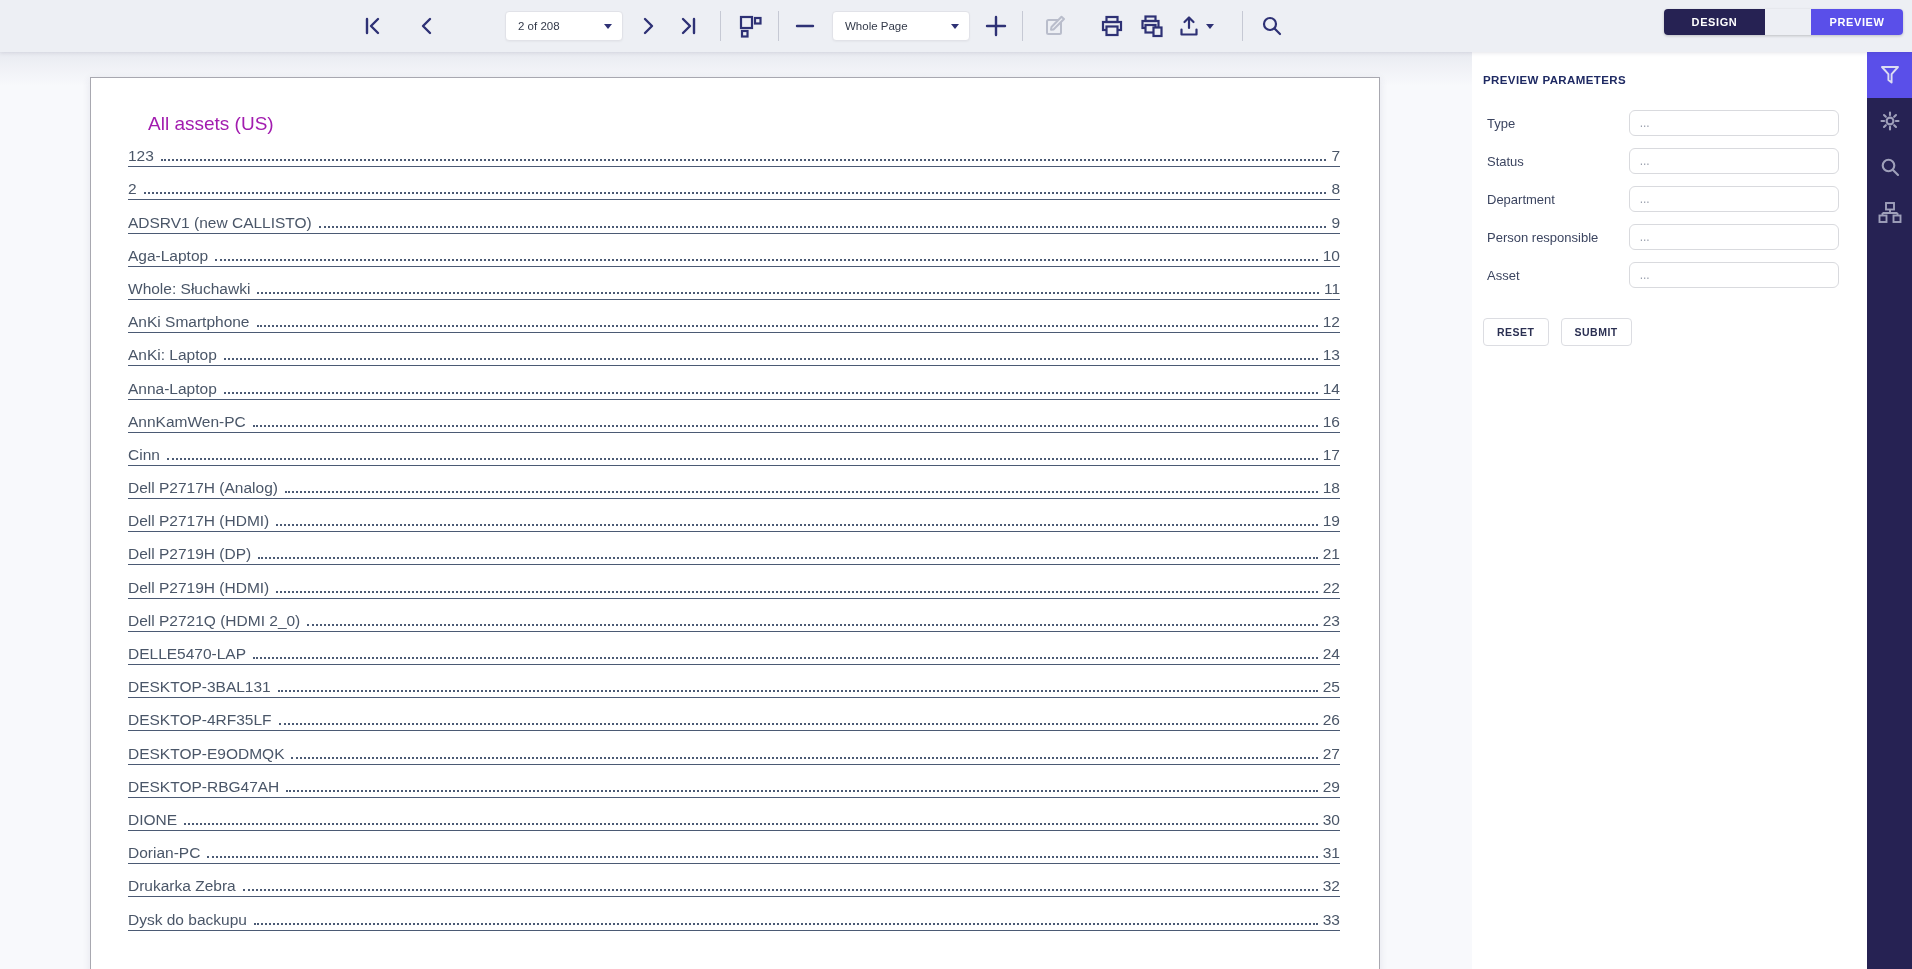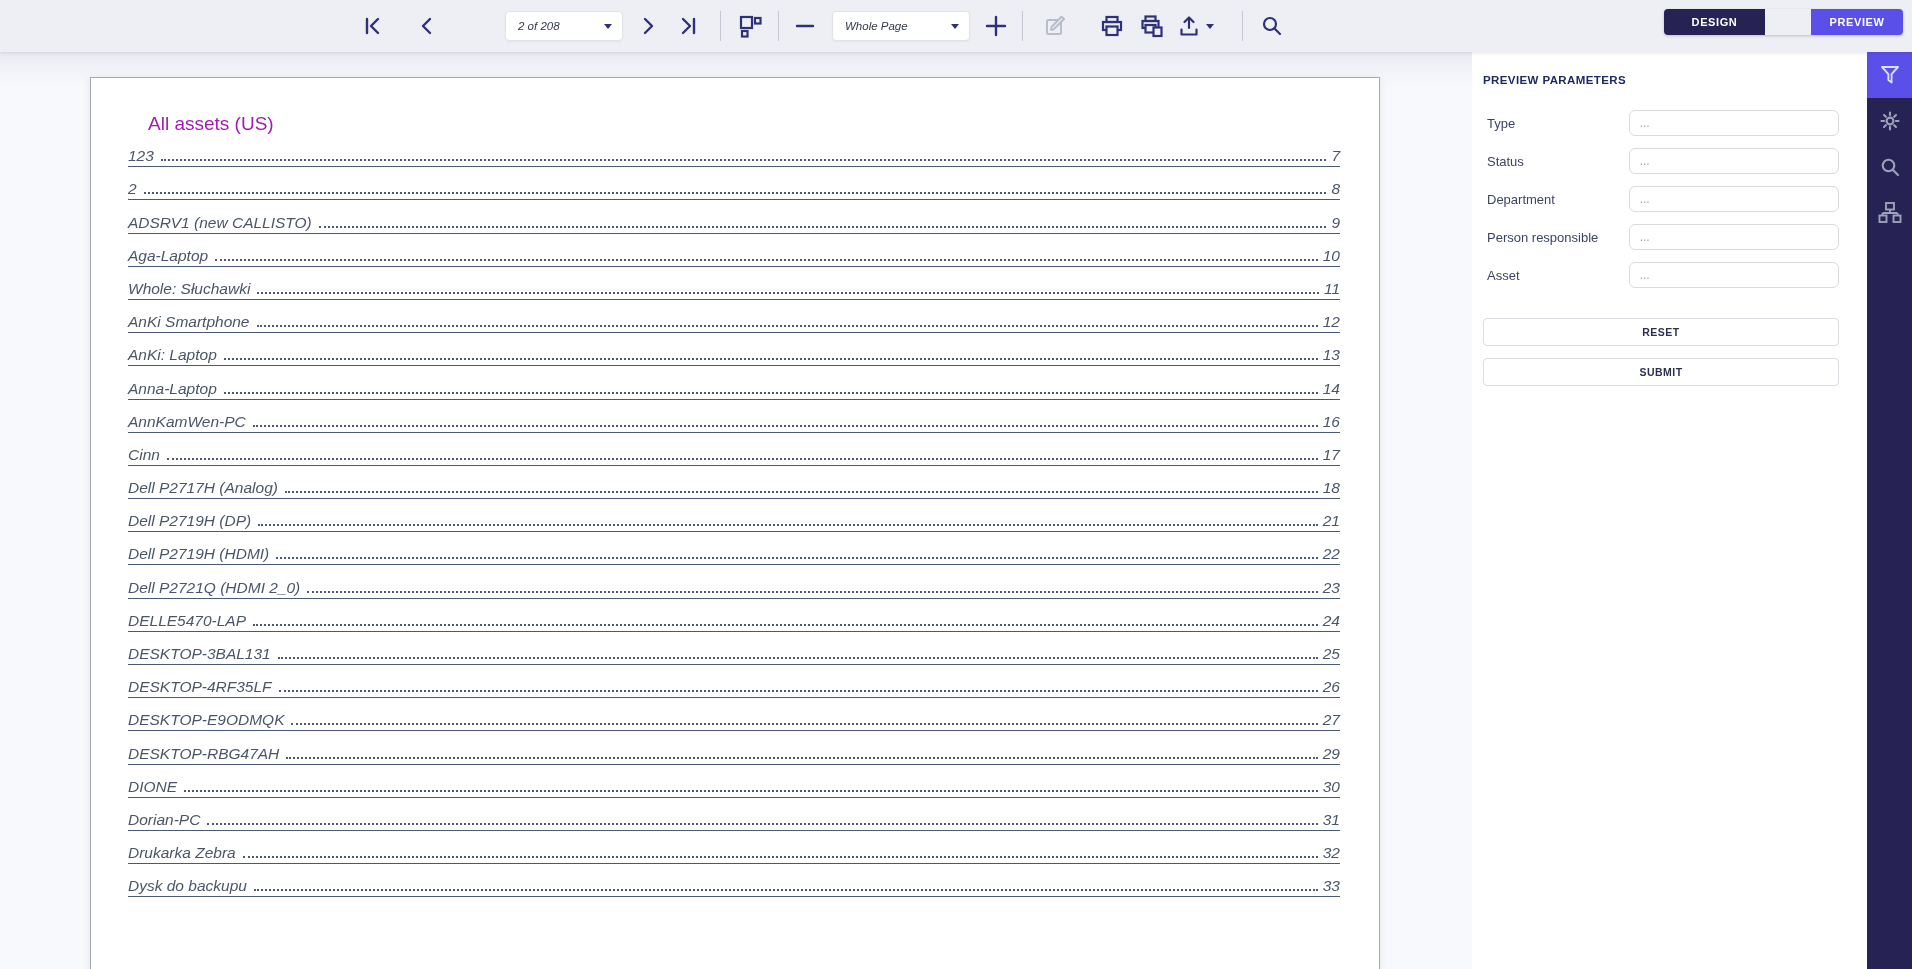--- a/index.html
+++ b/index.html
@@ -4,44 +4,44 @@
 <style>
   * { margin:0; padding:0; box-sizing:border-box; }
   html,body { width:1912px; height:969px; overflow:hidden; font-family:"Liberation Sans", sans-serif; background:#f8f9fc; }
   .stage { position:relative; width:1912px; height:969px; }
 
   
   .topbar { position:absolute; top:0; left:0; width:1912px; height:52px; background:#edeff4; box-shadow:0 1px 4px rgba(40,40,80,.12); z-index:20; }
   .tb-btn { position:absolute; top:12px; width:28px; height:28px; display:flex; align-items:center; justify-content:center; cursor:pointer; background:none; border:none; }
   .tb-sep { position:absolute; top:11px; width:1px; height:30px; background:#c6c9d4; }
   .tb-select { position:absolute; top:11px; height:30px; background:#fff; border:1px solid #e1e2e8; border-radius:4px; display:flex; align-items:center; padding:0 10px 0 12px; font-size:11.5px; color:#333a4a; cursor:pointer; box-shadow:0 1px 2px rgba(0,0,0,.04); }
-  .tb-select .lbl { flex:1;font-style:italic; }
+  .tb-select .lbl { flex:1; }
   .caret { width:0; height:0; border-left:4px solid transparent; border-right:4px solid transparent; border-top:5px solid #2e3175; margin-left:8px; }
   .mode-switch { position:absolute; top:9px; right:9px; display:flex; height:26px; border-radius:4px; overflow:hidden; box-shadow:0 1px 3px rgba(0,0,0,.2);gap:46px; }
   .mode-btn { border:none; height:26px; font-family:inherit; font-size:11px; font-weight:bold; letter-spacing:.6px; color:#fff; cursor:pointer; }
   .mode-design { width:101px; background:#262253; }
   .mode-preview { width:92px; background:#5a4fe9; }
 
   
   .viewer { position:absolute; top:52px; left:0; width:1472px; height:917px; background:linear-gradient(#e9ebf1, #f8f9fc 34px); overflow:hidden; }
   .page { position:absolute; left:90px; top:25px; width:1290px; height:1100px; background:#fff; border:1px solid #a8a8b0; box-shadow:0 2px 8px rgba(50,50,90,.10); padding:36px 39px 0 37px; }
   .doc-title { font-size:19px; line-height:20px; color:#a21caf; margin-bottom:0;margin-left:20px; }
-  .toc-row { height:33.2px; display:flex; align-items:flex-end; border-bottom:1.6px solid #4b5a74; padding-bottom:1px; cursor:pointer;font-style:italic; }
+  .toc-row { height:33.2px; display:flex; align-items:flex-end; border-bottom:1.6px solid #4b5a74; padding-bottom:1px; cursor:pointer; }
   .toc-label { font-size:15.5px; line-height:19px; color:#4a5668; white-space:nowrap; }
   .toc-leader { flex:1; border-bottom:2.2px dotted #4b5a74; margin:0 5px 4px 7px; }
   .toc-page { font-size:15.5px; line-height:19px; color:#4a5668; }
 
   
   .params { position:absolute; top:52px; left:1472px; width:395px; height:917px; background:#fff; padding:22px 28px 0 11px; }
   .params-title { font-size:11.5px; font-weight:bold; letter-spacing:.4px; color:#1f2a63; margin-bottom:24px; }
   .param-row { display:flex; align-items:center; margin-bottom:12px; height:26px; }
   .param-label { width:150px; font-size:13px; color:#3c4560; padding-left:4px; }
   .param-input { width:216px; height:26px; border:1px solid #d9dade; border-radius:6px; padding:0 10px; font-family:inherit; font-size:12px; color:#333; }
   .param-input::placeholder { color:#9aa0ad; }
-  .param-actions { display:flex; justify-content:flex-start; gap:12px; margin-top:30px;flex-direction:column; }
+  .param-actions { display:flex; justify-content:flex-start; gap:12px; margin-top:30px; }
   .pa-btn { background:#fff; border:1px solid #dcdde2; border-radius:4px; height:28px; padding:0 13px; font-family:inherit; font-size:10.5px; font-weight:bold; letter-spacing:.5px; color:#2b3052; cursor:pointer; }
 
   
   .strip { position:absolute; top:52px; left:1867px; width:45px; height:917px; background:#262253; display:flex; flex-direction:column; }
   .strip-item { width:45px; height:46px; display:flex; align-items:center; justify-content:center; cursor:pointer; }
   .strip-item.active { background:#5a4fe9; }
 
   svg { display:block; }
 </style>
 </head>
@@ -234,20 +234,25 @@
             <span class="toc-label">Cinn</span>
             <span class="toc-leader"></span>
             <span class="toc-page">17</span>
           </div>
           <div class="toc-row">
             <span class="toc-label">Dell P2717H (Analog)</span>
             <span class="toc-leader"></span>
             <span class="toc-page">18</span>
           </div>
           <div class="toc-row">
+            <span class="toc-label">Dell P2717H (HDMI)</span>
+            <span class="toc-leader"></span>
+            <span class="toc-page">19</span>
+          </div>
+          <div class="toc-row">
             <span class="toc-label">Dell P2719H (DP)</span>
             <span class="toc-leader"></span>
             <span class="toc-page">21</span>
           </div>
           <div class="toc-row">
             <span class="toc-label">Dell P2719H (HDMI)</span>
             <span class="toc-leader"></span>
             <span class="toc-page">22</span>
           </div>
           <div class="toc-row">

